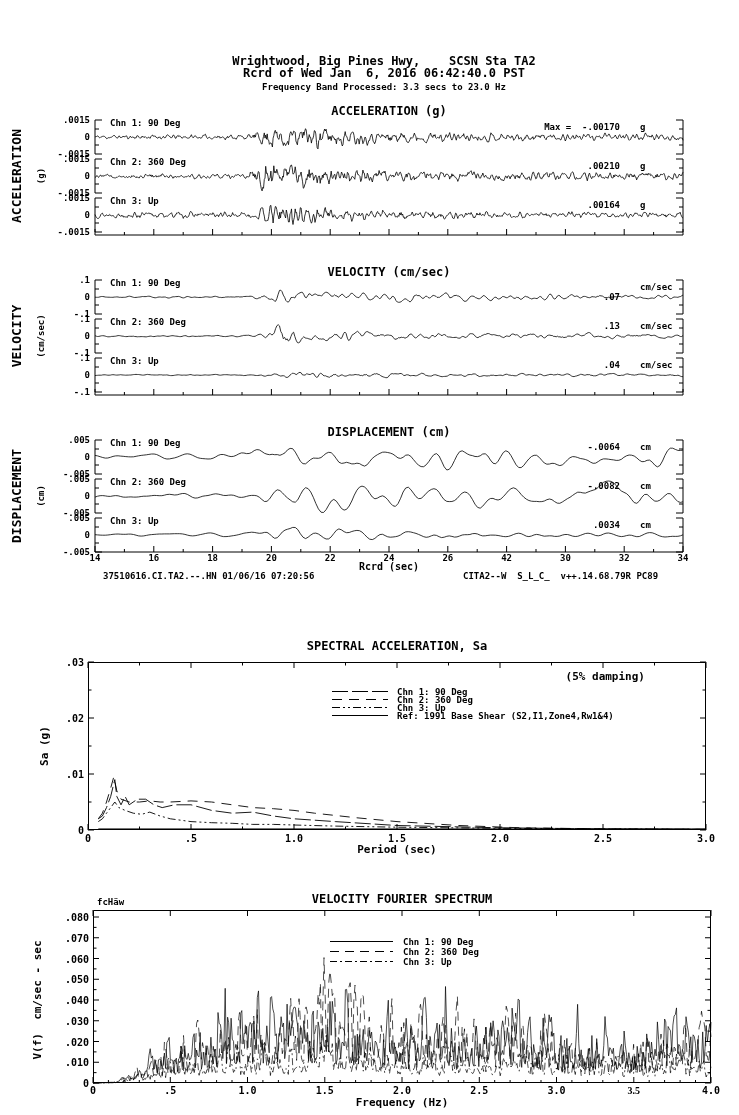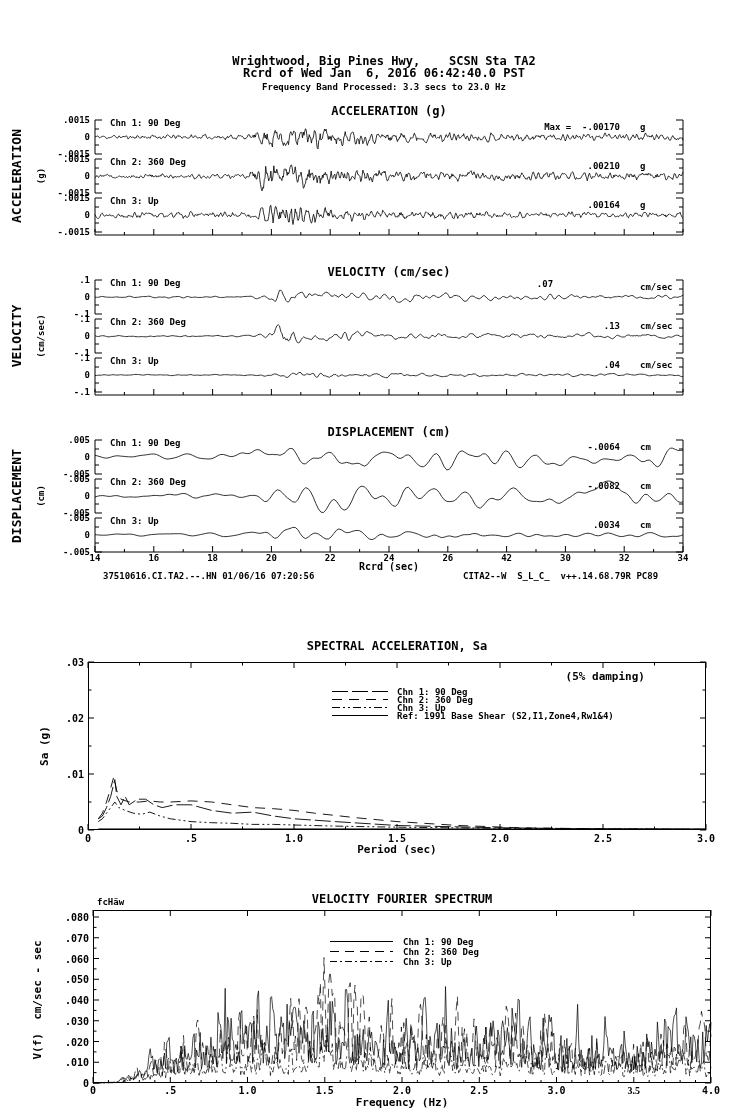--- a/index.html
+++ b/index.html
@@ -120,21 +120,21 @@
     <div class="abs f9" style="left: 110px; top: 196px;">Chn 3: Up</div>
     <div class="abs f9 r" style="left: 30px; width: 60px; top: 193px;">.0015</div>
     <div class="abs f9 r" style="left: 30px; width: 60px; top: 210px;">0</div>
     <div class="abs f9 r" style="left: 30px; width: 60px; top: 227px;">-.0015</div>
     <div class="abs f9 r" style="left: 470px; width: 150px; top: 200px;">.00164</div>
     <div class="abs f9" style="left: 640px; top: 200px;">g</div>
     <div class="abs f9" style="left: 110px; top: 278px;">Chn 1: 90 Deg</div>
     <div class="abs f9 r" style="left: 30px; width: 60px; top: 275px;">.1</div>
     <div class="abs f9 r" style="left: 30px; width: 60px; top: 292px;">0</div>
     <div class="abs f9 r" style="left: 30px; width: 60px; top: 309px;">-.1</div>
-    <div class="abs f9 r" style="left: 470px; width: 150px; top: 279px; text-align: center;">.07</div>
+    <div class="abs f9 r" style="left: 470px; width: 150px; top: 292px;">.07</div>
     <div class="abs f9" style="left: 640px; top: 282px;">cm/sec</div>
     <div class="abs f9" style="left: 110px; top: 317px;">Chn 2: 360 Deg</div>
     <div class="abs f9 r" style="left: 30px; width: 60px; top: 314px;">.1</div>
     <div class="abs f9 r" style="left: 30px; width: 60px; top: 331px;">0</div>
     <div class="abs f9 r" style="left: 30px; width: 60px; top: 348px;">-.1</div>
     <div class="abs f9 r" style="left: 470px; width: 150px; top: 321px;">.13</div>
     <div class="abs f9" style="left: 640px; top: 321px;">cm/sec</div>
     <div class="abs f9" style="left: 110px; top: 356px;">Chn 3: Up</div>
     <div class="abs f9 r" style="left: 30px; width: 60px; top: 353px;">.1</div>
     <div class="abs f9 r" style="left: 30px; width: 60px; top: 370px;">0</div>

